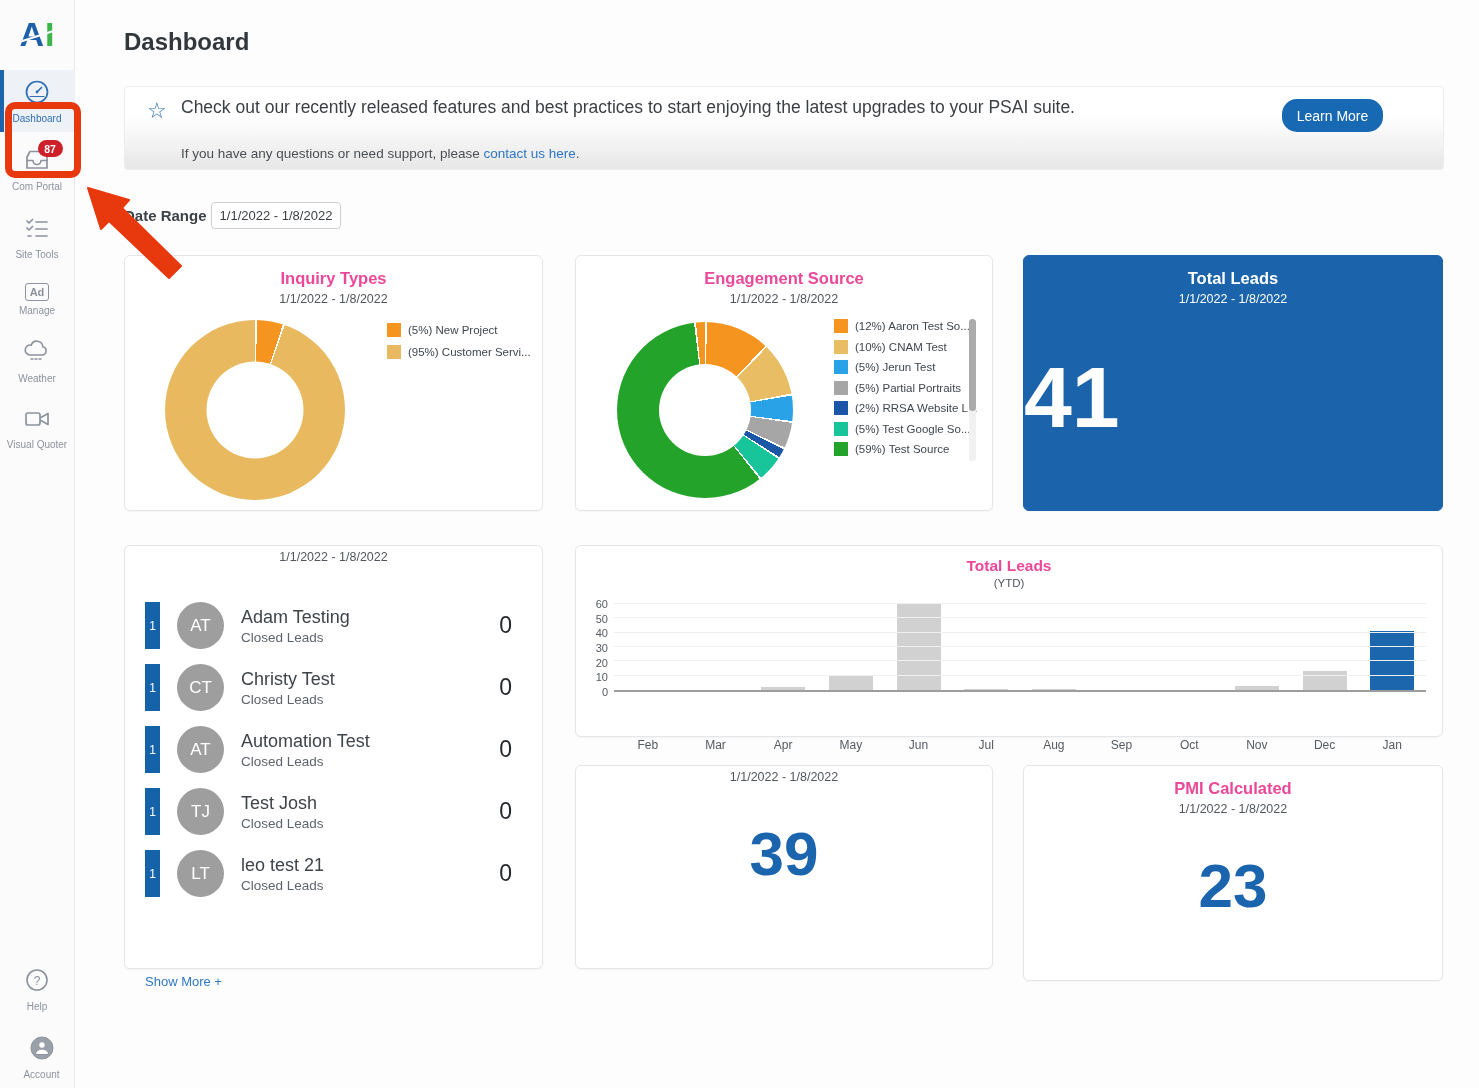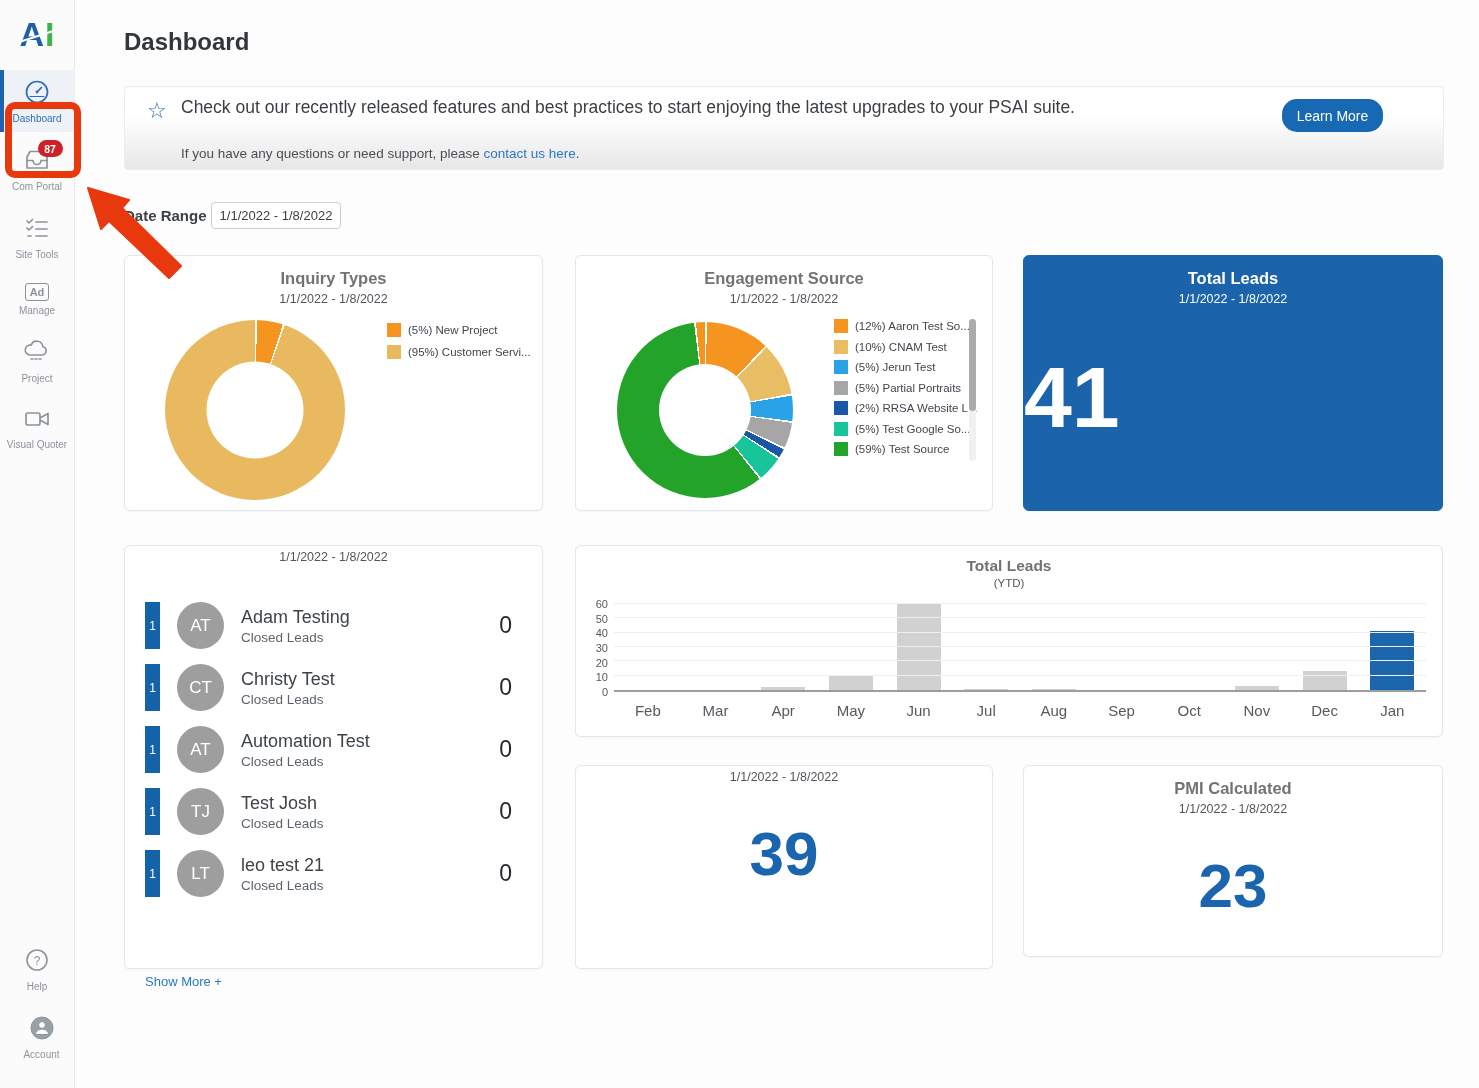--- a/index.html
+++ b/index.html
@@ -39,31 +39,31 @@
                border:none; border-radius:15px; font-size:14px; font-family:"Liberation Sans",sans-serif; cursor:pointer; }
 
   
   .daterange-label { position:absolute; left:124px; top:207px; font-size:15px; font-weight:700; color:#3d4247; }
   .daterange-input { position:absolute; left:211px; top:202px; width:130px; height:27px; border:1px solid #cfcfcf;
                      border-radius:4px; background:#fff; font-size:13px; color:#3a3f44; text-align:center;
                      font-family:"Liberation Sans",sans-serif; }
 
   
   .card { position:absolute; background:#fff; border:1px solid #e4e7ea; border-radius:6px; box-shadow:0 1px 2px rgba(0,0,0,.04); }
-  .card-title { font-size:16.5px; font-weight:700; color:#737373; text-align:center; margin-top:13px; }
+  .card-title { font-size:16.5px; font-weight:700; color:#ec4899; text-align:center; margin-top:13px; }
   .card-sub { font-size:12.5px; color:#50565c; text-align:center; margin-top:4px; }
 
   #card-inquiry  { left:124px; top:255px; width:419px; height:256px; }
   #card-engage   { left:575px; top:255px; width:418px; height:256px; }
   #card-leads    { left:1023px; top:255px; width:420px; height:256px; background:#1b64ab; border-color:#1b64ab; }
   #card-leads .card-title, #card-leads .card-sub { color:#fff; }
   #card-closed   { left:124px; top:545px; width:419px; height:424px; }
   #card-ytd      { left:575px; top:545px; width:868px; height:192px; }
   #card-chat     { left:575px; top:765px; width:418px; height:204px; }
-  #card-pmi      { left:1023px; top:765px; width:420px; height:192px; }
+  #card-pmi      { left:1023px; top:765px; width:420px; height:216px; }
 
   .donut { position:absolute; border-radius:50%; }
   .donut .hole { position:absolute; background:#fff; border-radius:50%; left:50%; top:50%; transform:translate(-50%,-50%); }
   #donut-inquiry { left:40px; top:64px; width:180px; height:180px; }
   #donut-inquiry .hole { width:97px; height:97px; }
   #donut-engage { left:41px; top:66px; width:176px; height:176px; }
   #donut-engage .hole { width:92px; height:92px; }
 
   .legend { position:absolute; display:flex; flex-direction:column; }
   #legend-inquiry { left:262px; top:67px; gap:8px; }
@@ -92,21 +92,21 @@
 
   
   .bc-wrap { position:absolute; left:38px; right:16px; top:58px; height:88px; }
   .bc-plot { position:absolute; inset:0; border-bottom:2px solid #9d9d9d; display:flex; }
   .bc-grid { position:absolute; left:0; right:0; height:1px; background:#efefef; }
   .bar-col { flex:1; display:flex; align-items:flex-end; justify-content:center; }
   .bar { width:44px; }
   .bc-ylabels { position:absolute; left:6px; top:58px; height:88px; width:26px; }
   .bc-ylabels span { position:absolute; right:0; font-size:11px; color:#555a5f; transform:translateY(50%); }
   .bc-xlabels { position:absolute; left:38px; right:16px; top:156px; display:flex; }
-  .bc-xlabels span { flex:1; text-align:center; font-size:15px; color:#555a5f; }
+  .bc-xlabels span { flex:1; text-align:center; font-size:12px; color:#555a5f;margin-top:36px; }
 
   
   .anno-box { position:absolute; left:5px; top:102px; width:76px; height:76px; border:7px solid #e8380d;
               border-radius:10px; z-index:5; pointer-events:none; }
   .anno-arrow { position:absolute; left:0; top:0; z-index:5; pointer-events:none; }
 </style>
 </head>
 <body>
 
 <div class="page">
@@ -160,21 +160,21 @@
       <span class="lbl">Manage</span>
     </div>
 
     <div class="nav-item">
       <span>
         <svg width="30" height="26" viewBox="0 0 30 26" fill="none" stroke-width="1.6" stroke-linecap="round" stroke-linejoin="round">
           <path d="M8 16 a5 5 0 1 1 1.2-9.9 a6 6 0 0 1 11.6 1.6 a4.2 4.2 0 0 1-.8 8.3 H9"></path>
           <path d="M9 20 h2 M13 20 h2 M17 20 h2" stroke-dasharray="2 2"></path>
         </svg>
       </span>
-      <span class="lbl">Project</span>
+      <span class="lbl">Weather</span>
     </div>
 
     <div class="nav-item">
       <span>
         <svg width="30" height="24" viewBox="0 0 30 24" fill="none" stroke-width="1.7" stroke-linejoin="round">
           <rect x="4" y="6" width="14" height="12" rx="2"></rect>
           <path d="M18 11 L26 6.5 V17.5 L18 13"></path>
         </svg>
       </span>
       <span class="lbl">Visual Quoter</span>
@@ -185,21 +185,21 @@
     <div class="nav-item">
       <span>
         <svg width="26" height="26" viewBox="0 0 26 26" fill="none" stroke-width="1.6">
           <circle cx="13" cy="13" r="10"></circle>
           <text x="13" y="17.5" text-anchor="middle" font-size="12" fill="#8d939c" stroke="none" font-family="Liberation Sans, sans-serif">?</text>
         </svg>
       </span>
       <span class="lbl">Help</span>
     </div>
 
-    <div class="nav-item" style="margin-bottom:20px;padding-left:9px;">
+    <div class="nav-item" style="margin-bottom:0;padding-left:9px;">
       <span>
         <svg width="26" height="26" viewBox="0 0 26 26">
           <circle cx="13" cy="13" r="11" fill="#9aa0a8"></circle>
           <circle cx="13" cy="10" r="3.4" fill="#fff"></circle>
           <path d="M6.5 19.5 a6.5 5.5 0 0 1 13 0 Z" fill="#fff"></path>
         </svg>
       </span>
       <span class="lbl">Account</span>
     </div>
   </nav>

